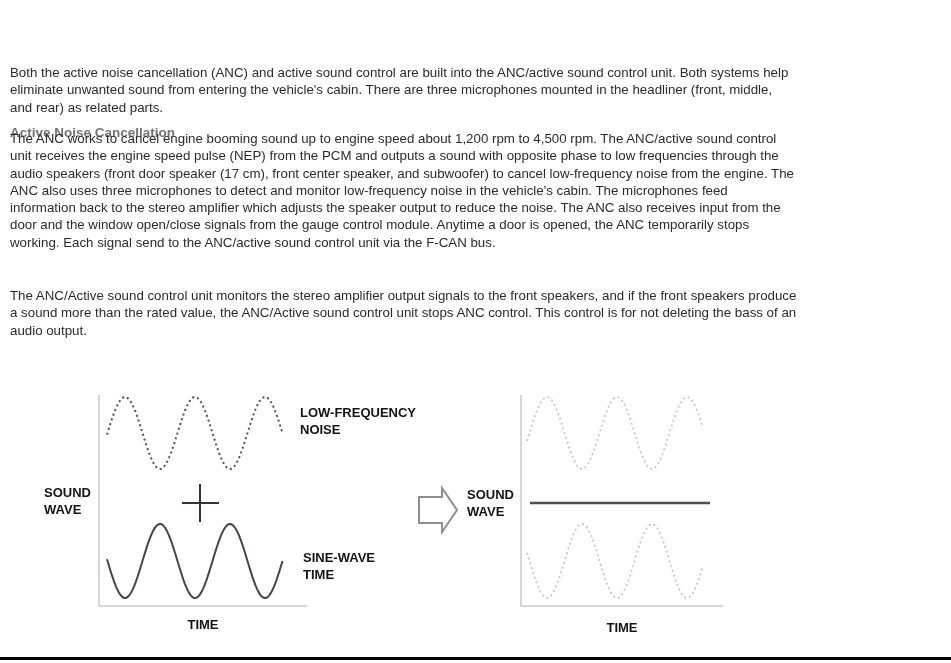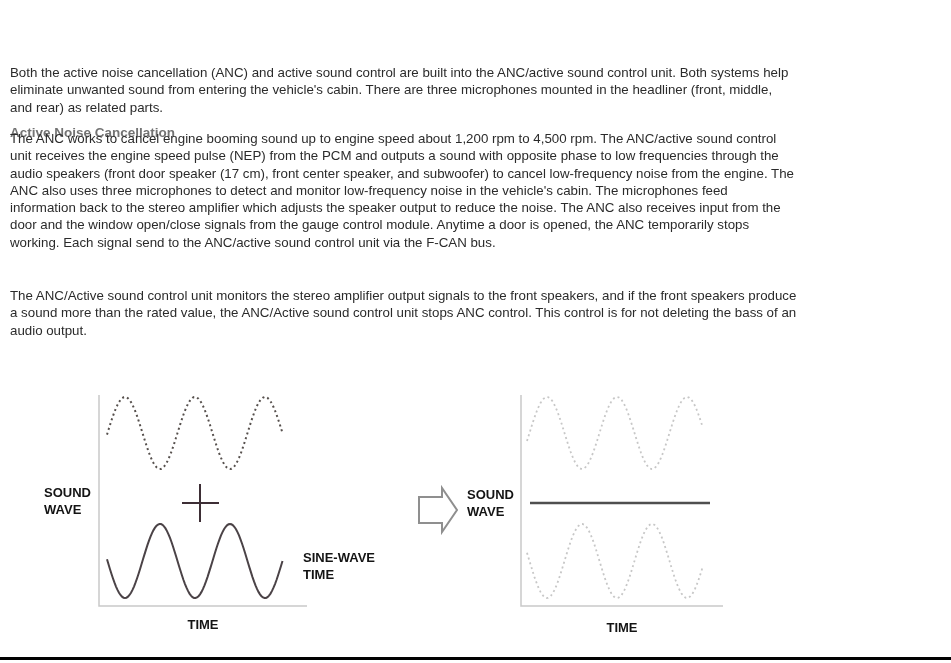--- a/index.html
+++ b/index.html
@@ -122,20 +122,22 @@
       <path class="plus-line" d="M200 484 V522"></path>
     </g>
 
     <path class="cancel-line" d="M530 503 H710"></path>
 
     <polygon class="block-arrow" points="419,497 442,497 442,488 457,510 442,532 442,523 419,523"></polygon>
   </svg>
 
   <div class="diag-label lbl-sound-wave-left">SOUND
 WAVE</div>
+  <div class="diag-label lbl-low-freq">LOW-FREQUENCY
+NOISE</div>
   <div class="diag-label lbl-sine-wave">SINE-WAVE
 TIME</div>
   <div class="diag-label lbl-time-left">TIME</div>
 
   <div class="diag-label lbl-sound-wave-right">SOUND
 WAVE</div>
   <div class="diag-label lbl-time-right">TIME</div>
 
   <div class="bottom-rule"></div>
 </div>

